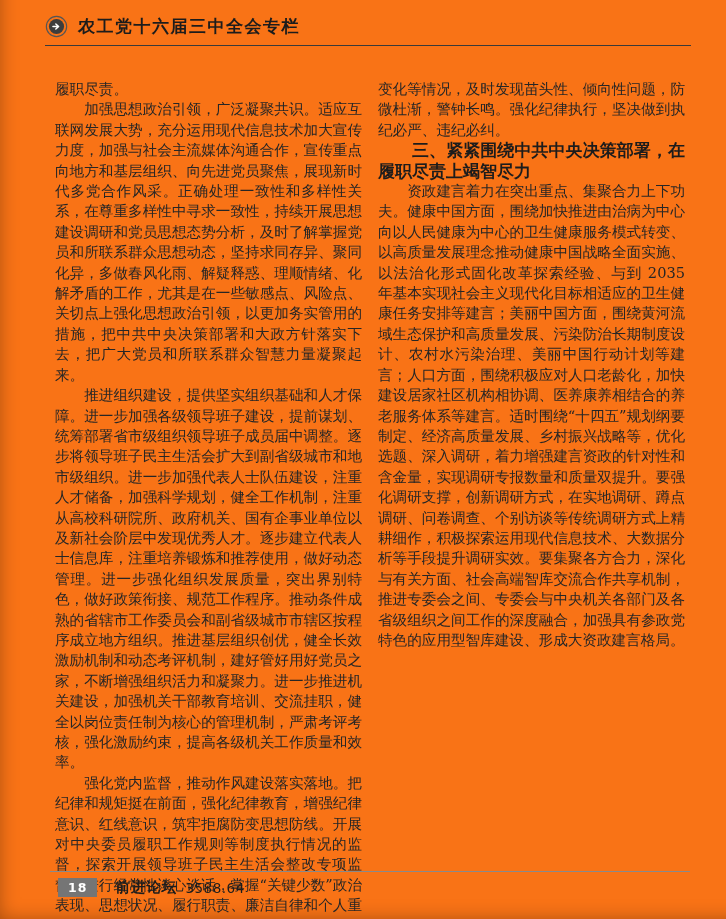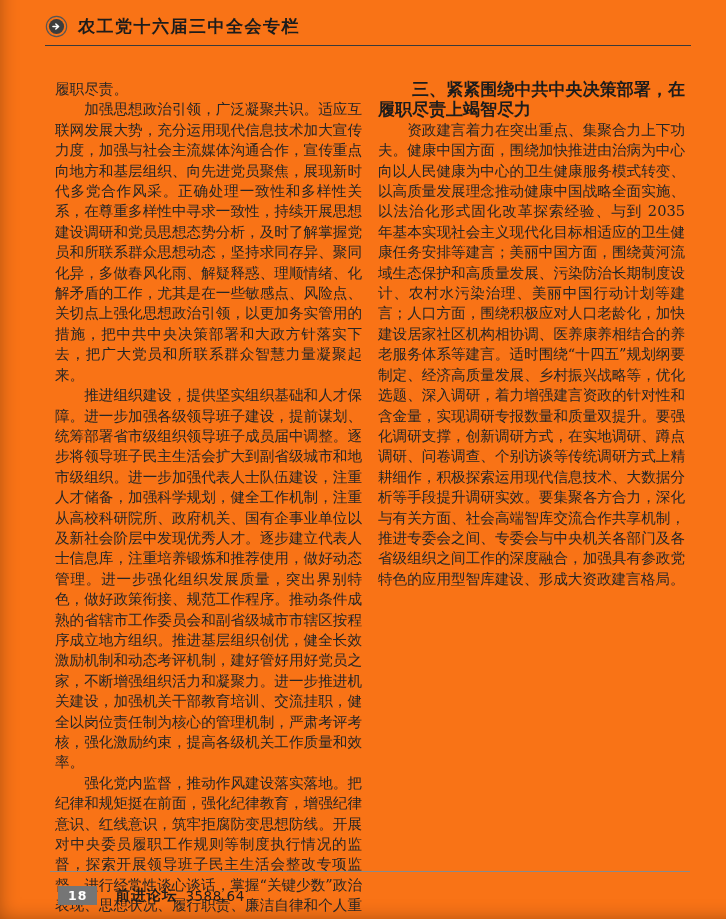--- a/index.html
+++ b/index.html
@@ -41,21 +41,21 @@
   .col p.heading{
     font-weight:bold;
     font-family:"DejaVu Sans","Liberation Sans",sans-serif;
     font-size:17px;
     color:#1c1c1c;
   }
   
   .page-footer{
     position:absolute;left:50px;top:871px;width:640px;
     border-top:1px solid #8a8a8a;
-    padding-top:14px;
+    padding-top:6px;
     display:flex;align-items:center;
     font-family:"DejaVu Sans","Liberation Sans",sans-serif;
   }
   .pageno{
     background:#757575;color:#ffffff;
     font-weight:bold;font-size:12.5px;
     padding:2px 10px;
     margin-left:8px;margin-right:18px;
     letter-spacing:1px;
   }
@@ -80,20 +80,21 @@
 
   <main class="columns">
     <section class="col">
       <p class="cont">履职尽责。</p>
       <p>加强思想政治引领，广泛凝聚共识。适应互联网发展大势，充分运用现代信息技术加大宣传力度，加强与社会主流媒体沟通合作，宣传重点向地方和基层组织、向先进党员聚焦，展现新时代多党合作风采。正确处理一致性和多样性关系，在尊重多样性中寻求一致性，持续开展思想建设调研和党员思想态势分析，及时了解掌握党员和所联系群众思想动态，坚持求同存异、聚同化异，多做春风化雨、解疑释惑、理顺情绪、化解矛盾的工作，尤其是在一些敏感点、风险点、关切点上强化思想政治引领，以更加务实管用的措施，把中共中央决策部署和大政方针落实下去，把广大党员和所联系群众智慧力量凝聚起来。</p>
       <p>推进组织建设，提供坚实组织基础和人才保障。进一步加强各级领导班子建设，提前谋划、统筹部署省市级组织领导班子成员届中调整。逐步将领导班子民主生活会扩大到副省级城市和地市级组织。进一步加强代表人士队伍建设，注重人才储备，加强科学规划，健全工作机制，注重从高校科研院所、政府机关、国有企事业单位以及新社会阶层中发现优秀人才。逐步建立代表人士信息库，注重培养锻炼和推荐使用，做好动态管理。进一步强化组织发展质量，突出界别特色，做好政策衔接、规范工作程序。推动条件成熟的省辖市工作委员会和副省级城市市辖区按程序成立地方组织。推进基层组织创优，健全长效激励机制和动态考评机制，建好管好用好党员之家，不断增强组织活力和凝聚力。进一步推进机关建设，加强机关干部教育培训、交流挂职，健全以岗位责任制为核心的管理机制，严肃考评考核，强化激励约束，提高各级机关工作质量和效率。</p>
       <p>强化党内监督，推动作风建设落实落地。把纪律和规矩挺在前面，强化纪律教育，增强纪律意识、红线意识，筑牢拒腐防变思想防线。开展对中央委员履职工作规则等制度执行情况的监督，探索开展领导班子民主生活会整改专项监督。进行经常性谈心谈话，掌握“关键少数”政治表现、思想状况、履行职责、廉洁自律和个人重要事项</p>
     </section>
 
     <section class="col">
+      <p class="cont">变化等情况，及时发现苗头性、倾向性问题，防微杜渐，警钟长鸣。强化纪律执行，坚决做到执纪必严、违纪必纠。</p>
       <p class="heading">三、紧紧围绕中共中央决策部署，在履职尽责上竭智尽力</p>
       <p>资政建言着力在突出重点、集聚合力上下功夫。健康中国方面，围绕加快推进由治病为中心向以人民健康为中心的卫生健康服务模式转变、以高质量发展理念推动健康中国战略全面实施、以法治化形式固化改革探索经验、与到 2035 年基本实现社会主义现代化目标相适应的卫生健康任务安排等建言；美丽中国方面，围绕黄河流域生态保护和高质量发展、污染防治长期制度设计、农村水污染治理、美丽中国行动计划等建言；人口方面，围绕积极应对人口老龄化，加快建设居家社区机构相协调、医养康养相结合的养老服务体系等建言。适时围绕“十四五”规划纲要制定、经济高质量发展、乡村振兴战略等，优化选题、深入调研，着力增强建言资政的针对性和含金量，实现调研专报数量和质量双提升。要强化调研支撑，创新调研方式，在实地调研、蹲点调研、问卷调查、个别访谈等传统调研方式上精耕细作，积极探索运用现代信息技术、大数据分析等手段提升调研实效。要集聚各方合力，深化与有关方面、社会高端智库交流合作共享机制，推进专委会之间、专委会与中央机关各部门及各省级组织之间工作的深度融合，加强具有参政党特色的应用型智库建设、形成大资政建言格局。</p>
     </section>
   </main>
 
   <footer class="page-footer">
     <span class="pageno">18</span>
     <span class="journal">前进论坛</span>
     <span class="issue">3588.64</span>
   </footer>

